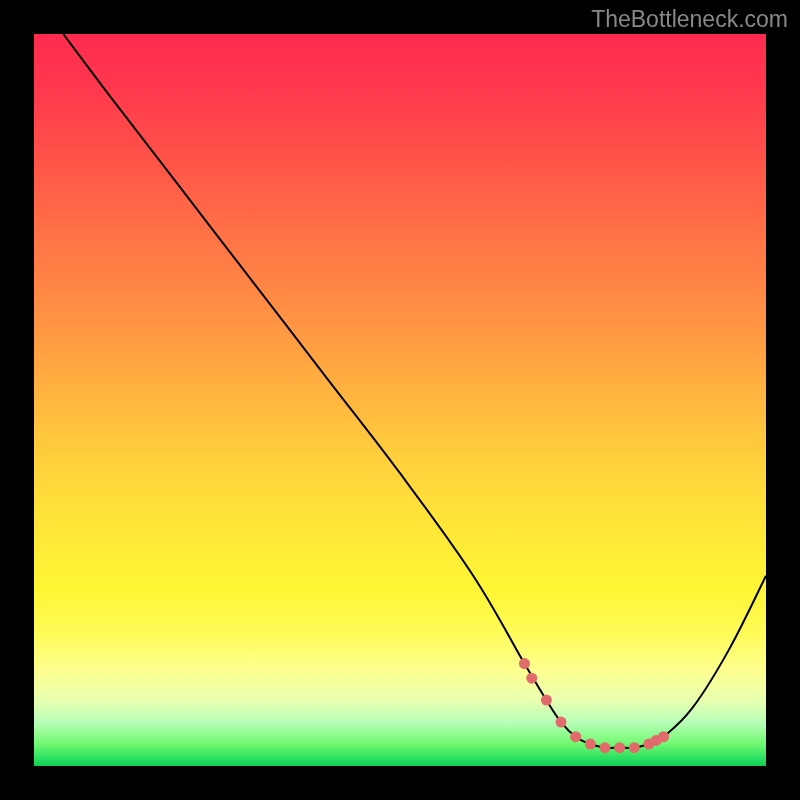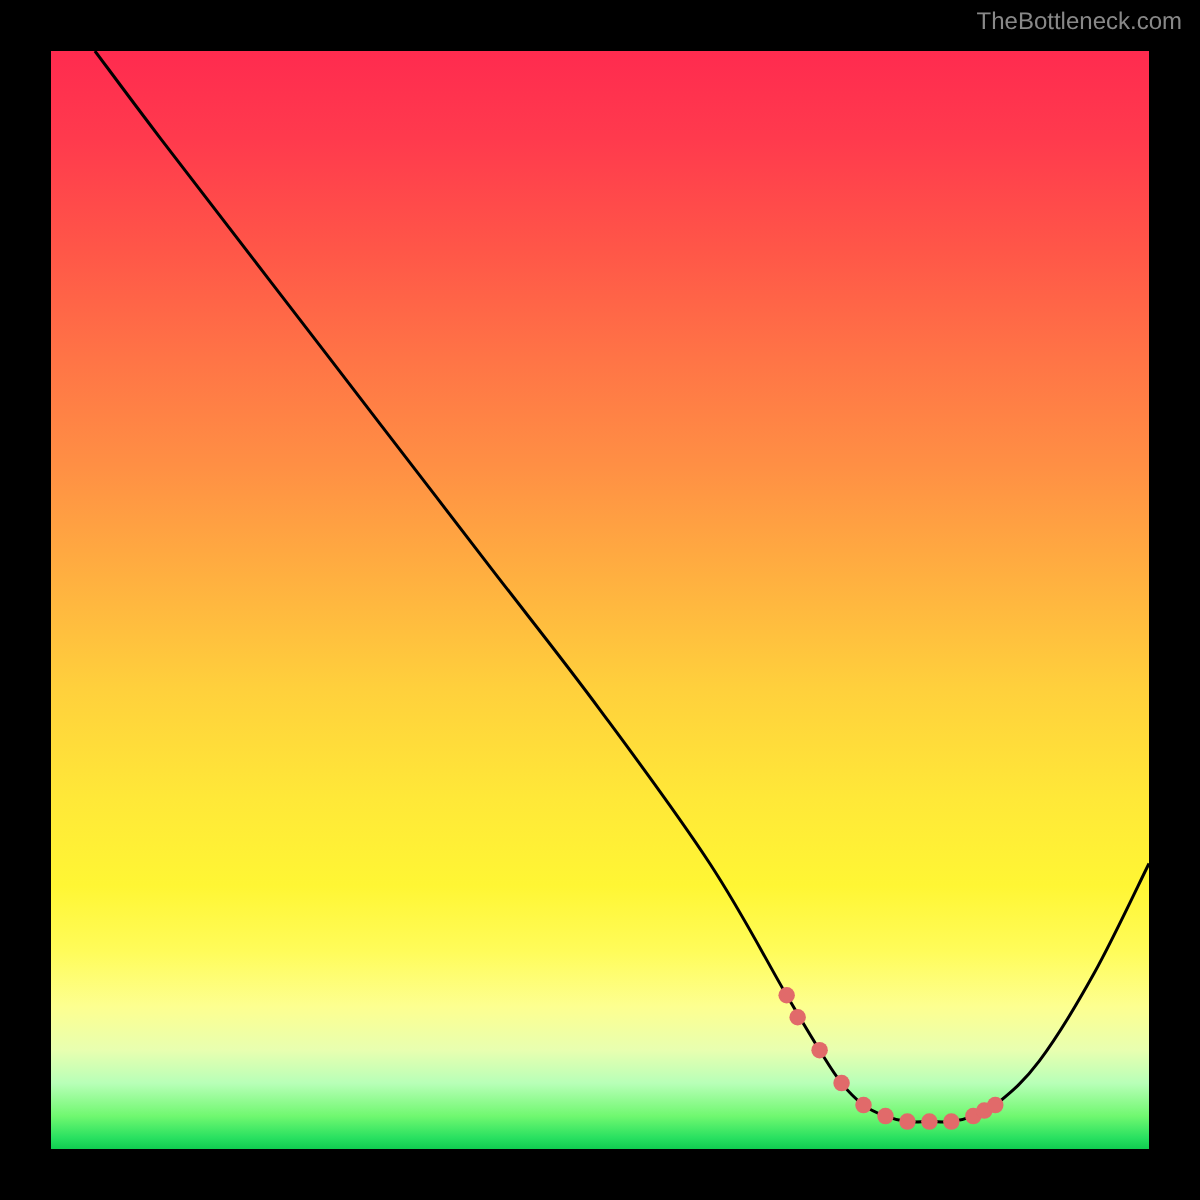--- a/index.html
+++ b/index.html
@@ -9,21 +9,21 @@
     width: 800px;
     height: 800px;
     position: relative;
     font-family: -apple-system, BlinkMacSystemFont, "Segoe UI", Arial, sans-serif;
   }
   .watermark {
     position: absolute;
     top: 6px;
     right: 12px;
     color: #888;
-    font-size: 16px;
+    font-size: 23px;
     z-index: 10;
   }
   .plot-area {
     position: absolute;
     left: 34px;
     top: 34px;
     width: 732px;
     height: 732px;
   }
   .gradient-bg {

